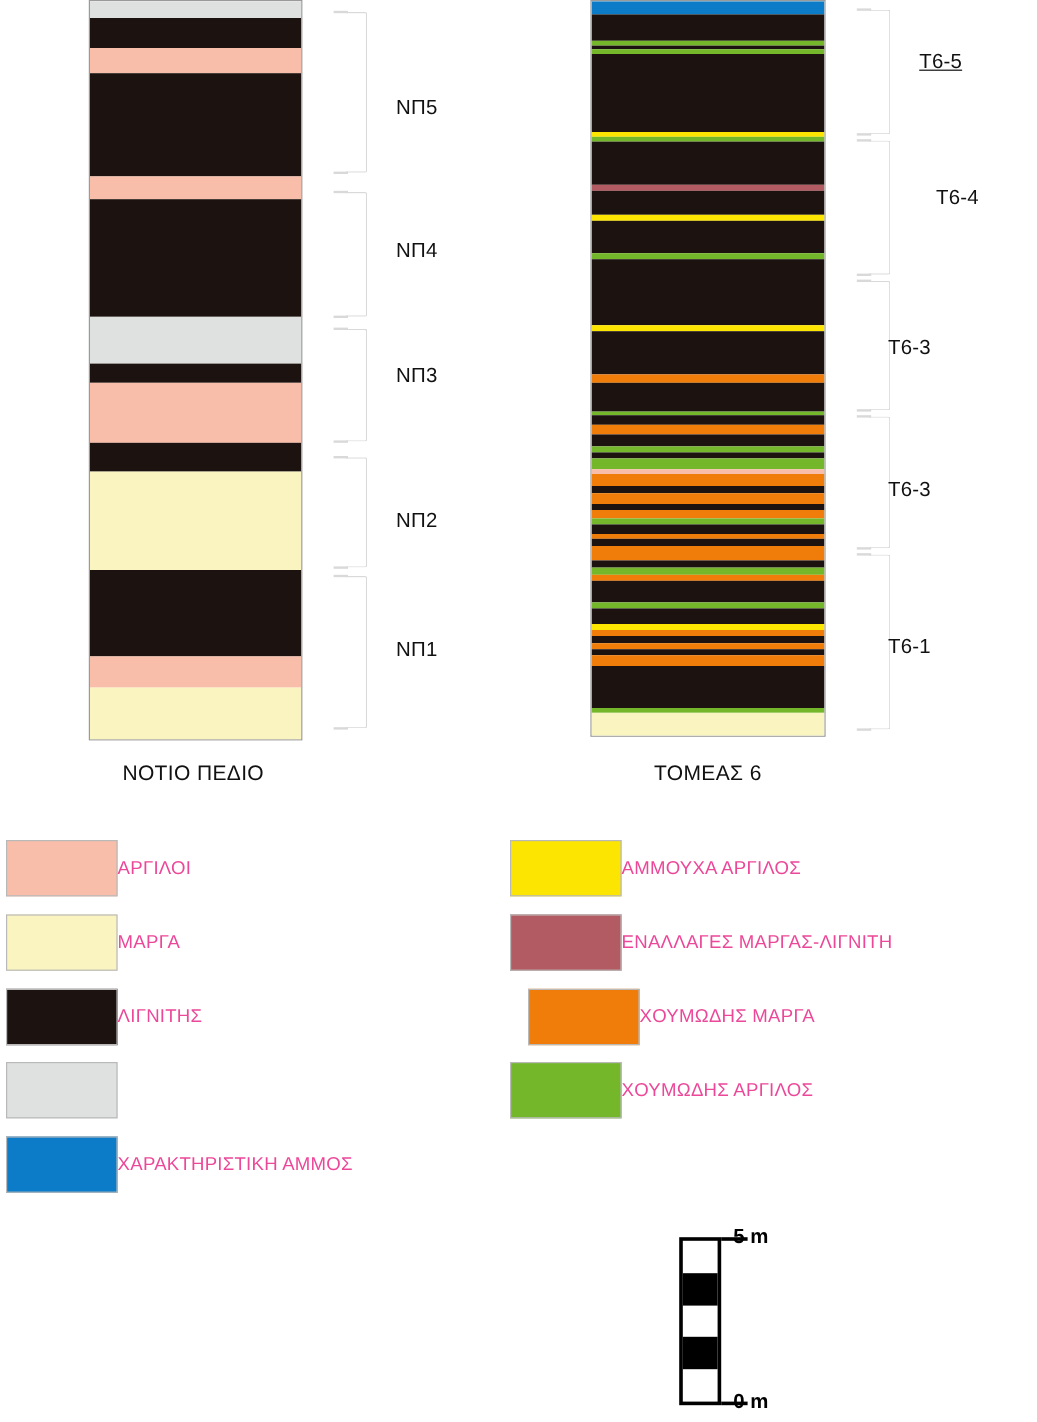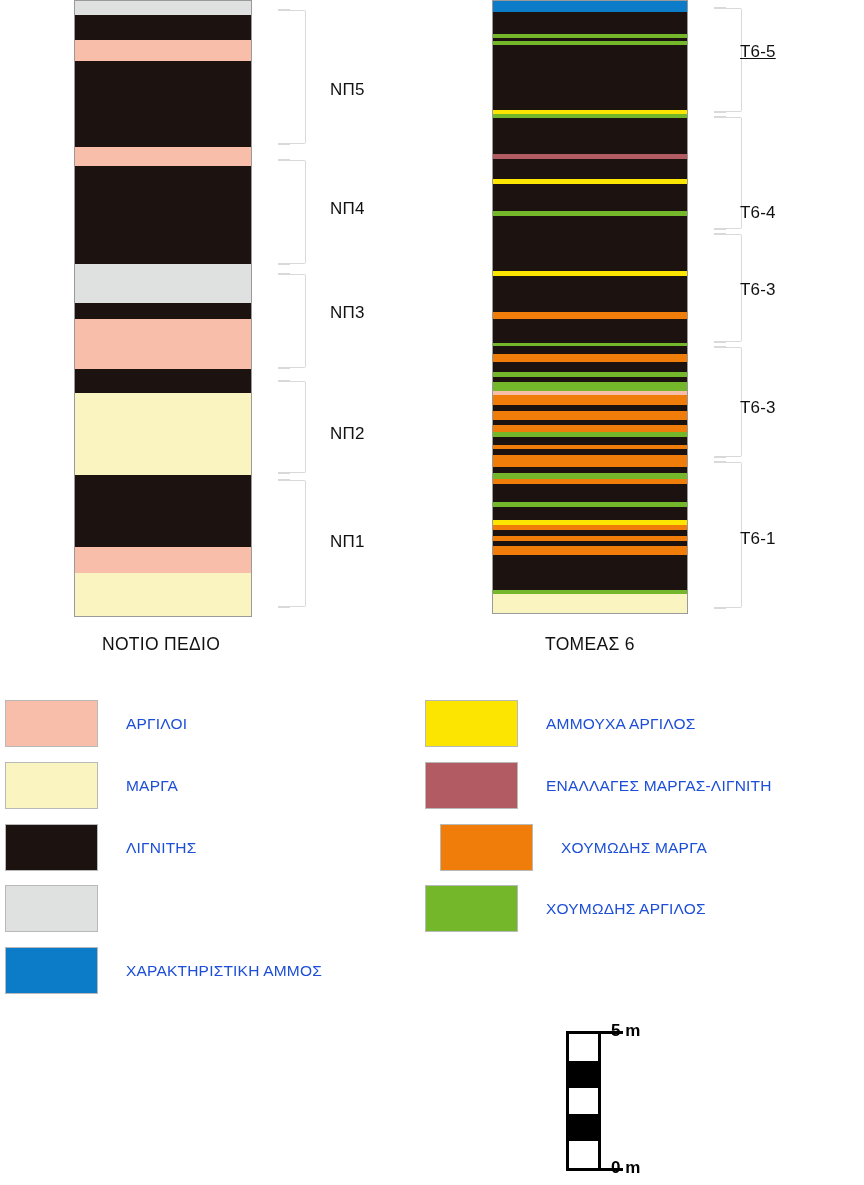--- a/index.html
+++ b/index.html
@@ -23,21 +23,21 @@
   .bracket::before{top:-1.6px;}
   .bracket::after{bottom:-1.6px;}
 
   .unit-label{position:absolute;font-size:17px;letter-spacing:.2px;color:#111;white-space:nowrap;}
 
   .col-caption{position:absolute;font-size:17.5px;letter-spacing:.3px;color:#111;white-space:nowrap;}
 
   
   .legend-row{position:absolute;display:flex;align-items:center;}
   .swatch{width:93px;height:47px;box-sizing:border-box;border:1px solid #b9b9b9;flex:0 0 auto;}
-  .legend-text{font-size:15.5px;letter-spacing:.2px;color:#1d4ed8;white-space:nowrap;margin-left:28px;text-align:center;}
+  .legend-text{font-size:15.5px;letter-spacing:.2px;color:#ec4899;white-space:nowrap;text-align:center;}
 
   
   .scalebar{position:absolute;left:566px;top:1031px;width:35px;height:140px;
     box-sizing:border-box;border:3px solid #000;background:#fff;}
   .scale-seg{position:absolute;left:0;width:100%;background:#000;}
   .scale-tick{position:absolute;height:3px;background:#000;}
   .scale-label{position:absolute;font-size:17px;font-weight:bold;color:#000;white-space:nowrap;}
 </style>
 </head>
 <body>
@@ -120,23 +120,23 @@
     <div class="unit-label" style="left: 330px; top: 80px;">ΝΠ5</div>
     <div class="bracket" style="left: 288px; top: 160px; width: 18px; height: 104px;"></div>
     <div class="unit-label" style="left: 330px; top: 199px;">ΝΠ4</div>
     <div class="bracket" style="left: 288px; top: 274px; width: 18px; height: 94px;"></div>
     <div class="unit-label" style="left: 330px; top: 303px;">ΝΠ3</div>
     <div class="bracket" style="left: 288px; top: 381px; width: 18px; height: 92px;"></div>
     <div class="unit-label" style="left: 330px; top: 424px;">ΝΠ2</div>
     <div class="bracket" style="left: 288px; top: 480px; width: 18px; height: 127px;"></div>
     <div class="unit-label" style="left: 330px; top: 532px;">ΝΠ1</div>
     <div class="bracket" style="left: 724px; top: 8px; width: 18px; height: 104px;"></div>
-    <div class="unit-label" style="left: 740px; top: 42px; text-decoration: underline;">Τ6-5</div>
+    <div class="unit-label" style="left: 766px; top: 42px; text-decoration: underline;">Τ6-5</div>
     <div class="bracket" style="left: 724px; top: 117px; width: 18px; height: 112px;"></div>
-    <div class="unit-label" style="left: 740px; top: 155px; margin-top: 48px;">Τ6-4</div>
+    <div class="unit-label" style="left: 780px; top: 155px;">Τ6-4</div>
     <div class="bracket" style="left: 724px; top: 234px; width: 18px; height: 108px;"></div>
     <div class="unit-label" style="left: 740px; top: 280px;">Τ6-3</div>
     <div class="bracket" style="left: 724px; top: 347px; width: 18px; height: 110px;"></div>
     <div class="unit-label" style="left: 740px; top: 398px;">Τ6-3</div>
     <div class="bracket" style="left: 724px; top: 462px; width: 18px; height: 146px;"></div>
     <div class="unit-label" style="left: 740px; top: 529px;">Τ6-1</div>
   </div>
 
 <div class="col-caption" style="left:102px;top:634px;">ΝΟΤΙΟ ΠΕΔΙΟ</div>
 <div class="col-caption" style="left:545px;top:634px;">ΤΟΜΕΑΣ 6</div>

